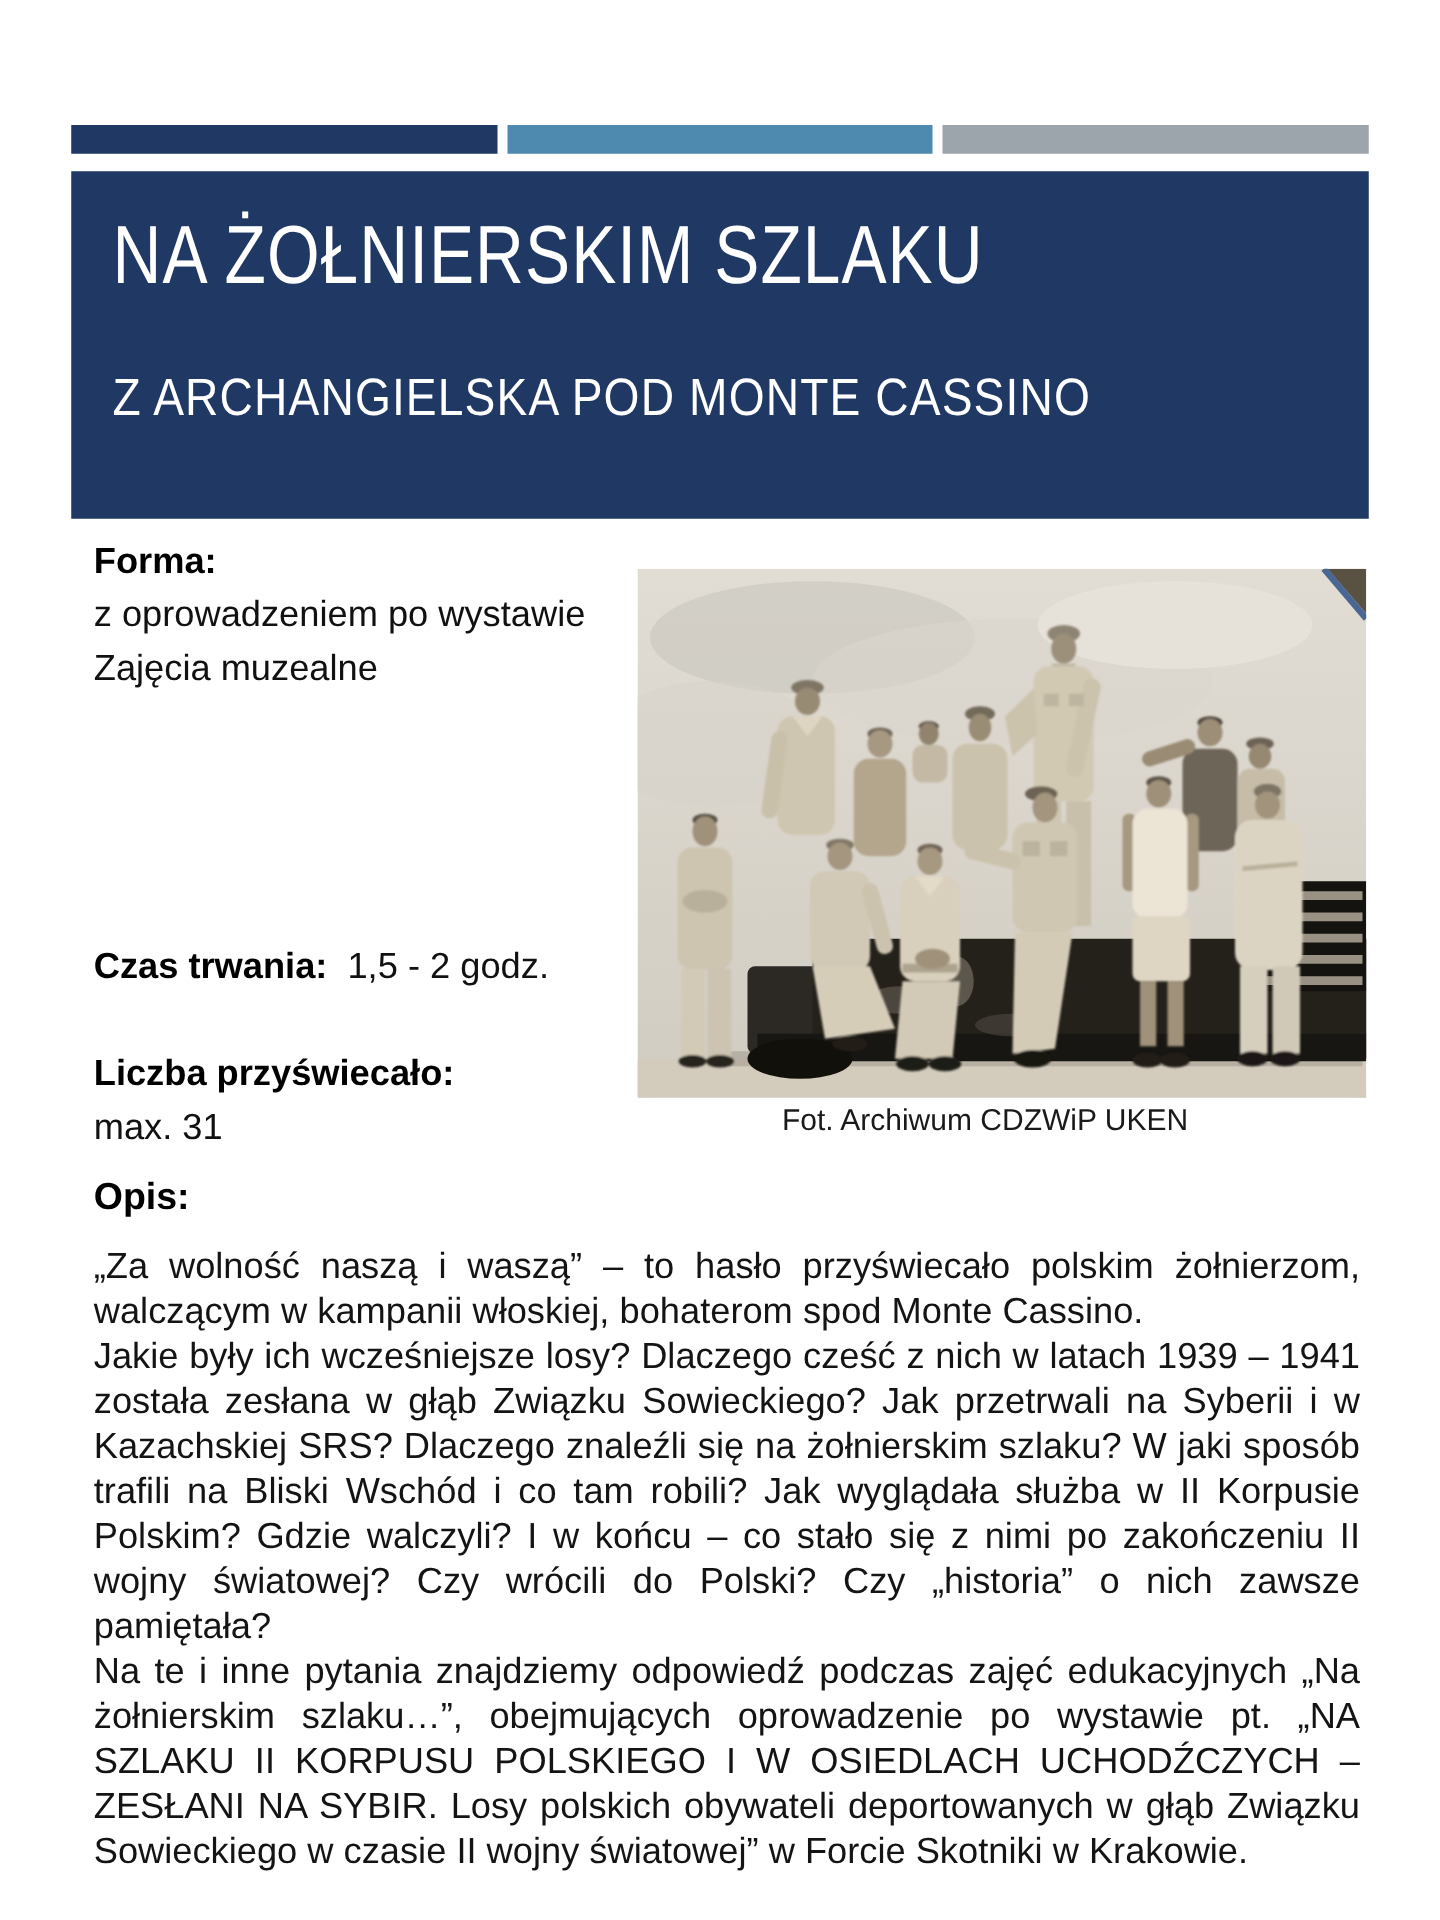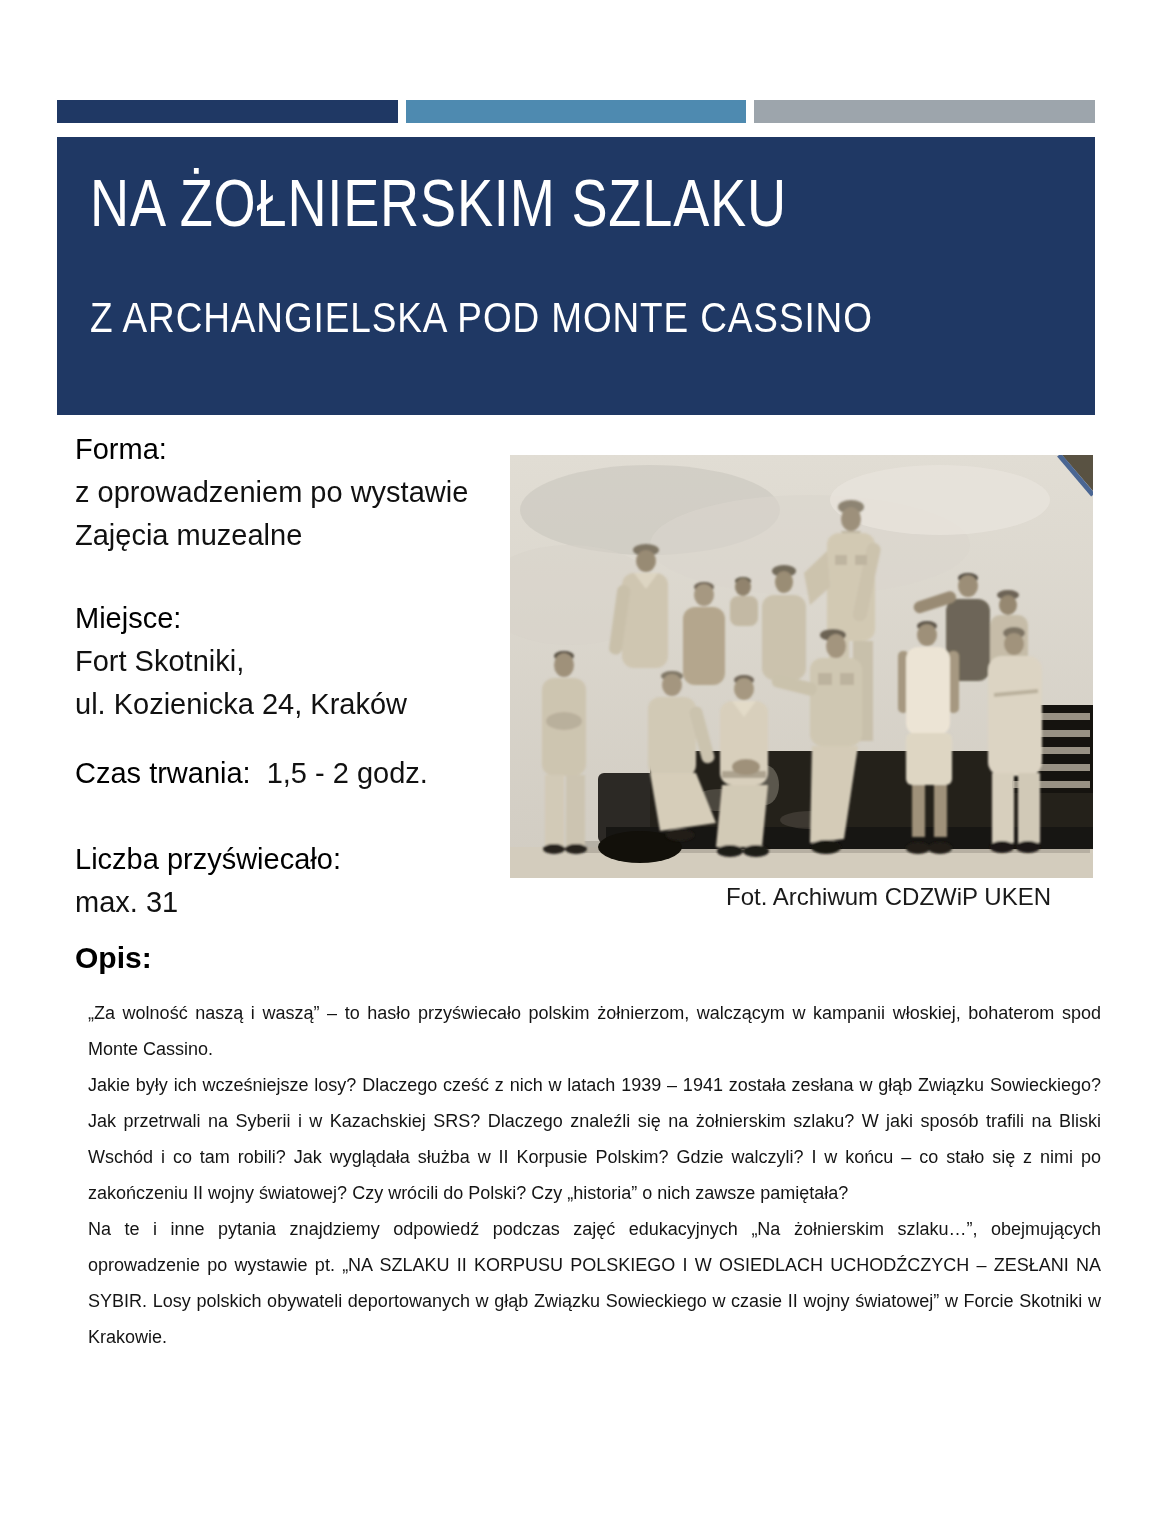--- a/index.html
+++ b/index.html
@@ -23,39 +23,39 @@
     transform:scaleX(0.82);transform-origin:left top;
   }
   .subtitle{
     position:absolute;left:33px;top:157px;margin:0;
     font-size:42px;font-weight:400;color:#ffffff;
     letter-spacing:1px;white-space:nowrap;
     transform:scaleX(0.88);transform-origin:left top;
   }
   
   .info-section{position:absolute;left:75px;font-size:29px;line-height:43px;color:#111111;}
-  .info-label{font-weight:400;color:#000000;}
+  .info-label{font-weight:700;color:#000000;}
   .info-inline-value{font-weight:400;padding-left:16px;}
   .sec-forma{top:428px;}
   .sec-miejsce{top:597px;}
   .sec-czas{top:752px;}
   .sec-liczba{top:838px;}
   
   .photo{position:absolute;left:510px;top:455px;width:583px;height:423px;margin:0;
          box-shadow:inset 0 0 14px rgba(90,85,70,.35);}
   .photo svg{display:block;width:100%;height:100%;filter:sepia(.12) saturate(.9);}
   .photo-caption{
-    position:absolute;left:495px;top:883px;width:556px;
-    text-align:right;font-size:24px;color:#1a1a1a;
+    position:absolute;left:510px;top:883px;width:556px;
+    text-align:center;font-size:24px;color:#1a1a1a;
   }
   
   .opis-heading{position:absolute;left:75px;top:941px;margin:0;font-size:30px;font-weight:700;color:#000;text-align:center;}
   .body-text{
-    position:absolute;left:88px;top:995px;width:1013px;
-    font-size:18px;line-height:36px;text-align:justify;color:#141414;
+    position:absolute;left:75px;top:995px;width:1013px;
+    font-size:29px;line-height:36px;text-align:justify;color:#141414;
   }
   .body-text p{margin:0;}
   .body-text p.gap-above{}
 </style>
 </head>
 <body>
 
 <div class="page">
 
   <div class="bars">
@@ -68,25 +68,20 @@
     <h1 class="title">NA ŻOŁNIERSKIM SZLAKU</h1>
     <h2 class="subtitle">Z ARCHANGIELSKA POD MONTE CASSINO</h2>
   </header>
 
   <section class="info-section sec-forma">
     <div class="info-label">Forma:</div>
     <div>z oprowadzeniem po wystawie</div>
     <div>Zajęcia muzealne</div>
   </section>
 
-  <section class="info-section sec-miejsce">
-    <div class="info-label">Miejsce:</div>
-    <div>Fort Skotniki,</div>
-    <div>ul. Kozienicka 24, Kraków</div>
-  </section>
 
   <section class="info-section sec-czas">
     <span class="info-label">Czas trwania:</span><span class="info-inline-value">1,5 - 2 godz.</span>
   </section>
 
   <section class="info-section sec-liczba">
     <div class="info-label">Liczba przyświecało:</div>
     <div>max. 31</div>
   </section>
 

